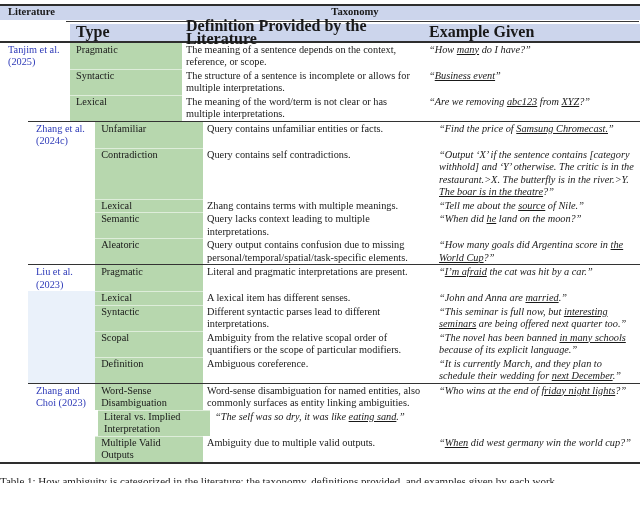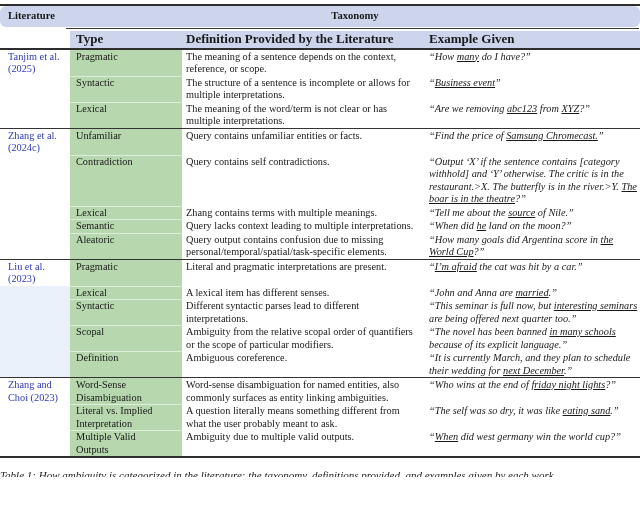--- a/index.html
+++ b/index.html
@@ -11,39 +11,39 @@
     color:#191919;
     font-size:10.3px;
     line-height:12.5px;
     overflow:hidden;
   }
   .tablewrap { padding-top:4px; }
   .rule-heavy { height:2px; background:#2e2e2e; }
   .rule-mid   { height:1.5px; background:#2e2e2e; }
 
   
-  .hrow1 { display:flex; align-items:center; height:21px; background:#ccd5ec; font-weight:bold; font-size:10.6px;border-radius:6px; }
+  .hrow1 { display:flex; align-items:flex-start; height:14px; background:#ccd5ec; font-weight:bold; font-size:10.6px; }
   .hrow1 .hlit { width:70px; padding-left:8px; box-sizing:border-box; }
   .hrow1 .htax { flex:1; text-align:center; }
   .hgap { display:flex; height:4px; background:#ffffff; align-items:flex-end; }
   .hgap .gapleft { width:66px; }
   .hgap .cmidrule { flex:1; height:2px; border-top:1px solid #3a3a3a; margin-right:1px; }
-  .hrow2 { display:flex; height:17px; font-weight:bold; font-size:13px; }
+  .hrow2 { display:flex; height:17px; font-weight:bold; font-size:16px; }
   .hrow2 > div { box-sizing:border-box; background:#ccd5ec; display:flex; align-items:center; }
   .hrow2 .c1 { background:#ffffff; }
 
   
   .c1 { width:70px;  box-sizing:border-box; }
   .c2 { width:112px; box-sizing:border-box; }
   .c3 { width:242px; box-sizing:border-box; }
   .c4 { width:216px; box-sizing:border-box; }
 
   
   .section { }
-  .section + .section { border-top:1px solid #333333; }
+  .section + .section { border-top:1px solid #333333;margin-left:28px; }
   .row { display:flex; align-items:stretch; }
   .row .c1 { padding:1px 2px 0 8px; }
   .row .c2 { background:#b7d7ae; padding:1px 20px 0 6px; }
   .row .c3 { padding:1px 10px 0 4px; }
   .row .c4 { padding:1px 2px 0 5px; font-style:italic; }
   .row + .row .c2 { box-shadow: inset 0 1px 0 rgba(255,255,255,0.55); }
 
   .citation { color:#2e3ab8; cursor:pointer; }
   .s3 .row:not(:first-child) .c1 { background:#eaf1fa; }
 
@@ -56,21 +56,20 @@
 
   .useg { text-decoration:underline; text-underline-offset:1px; }
 
   .caption {
     margin-top:10px;
     height:9px;
     overflow:hidden;
     font-size:11px;
     line-height:14px;
     color:#1c1c1c;
-    font-style:italic;
   }
 </style>
 </head>
 <body>
 
 <div class="page">
   <div class="tablewrap">
 
     <div class="rule-heavy"></div>
 
@@ -183,21 +182,20 @@
     <div class="section s4">
       <div class="row">
         <div class="c1 citation">Zhang and Choi (2023)</div>
         <div class="c2">Word-Sense Disambiguation</div>
         <div class="c3">Word-sense disambiguation for named entities, also commonly surfaces as entity linking ambiguities.</div>
         <div class="c4"><span>“Who wins at the end of </span><span class="useg">friday night lights</span><span>?”</span></div>
       </div>
       <div class="row">
         <div class="c1"></div>
         <div class="c2">Literal vs. Implied Interpretation</div>
-        <div class="c3">A question literally means something different from what the user probably meant to ask.</div>
         <div class="c4"><span>“The self was so dry, it was like </span><span class="useg">eating sand</span><span>.”</span></div>
       </div>
       <div class="row pb3">
         <div class="c1"></div>
         <div class="c2">Multiple Valid Outputs</div>
         <div class="c3">Ambiguity due to multiple valid outputs.</div>
         <div class="c4"><span>“</span><span class="useg">When</span><span> did west germany win the world cup?”</span></div>
       </div>
     </div>
 

